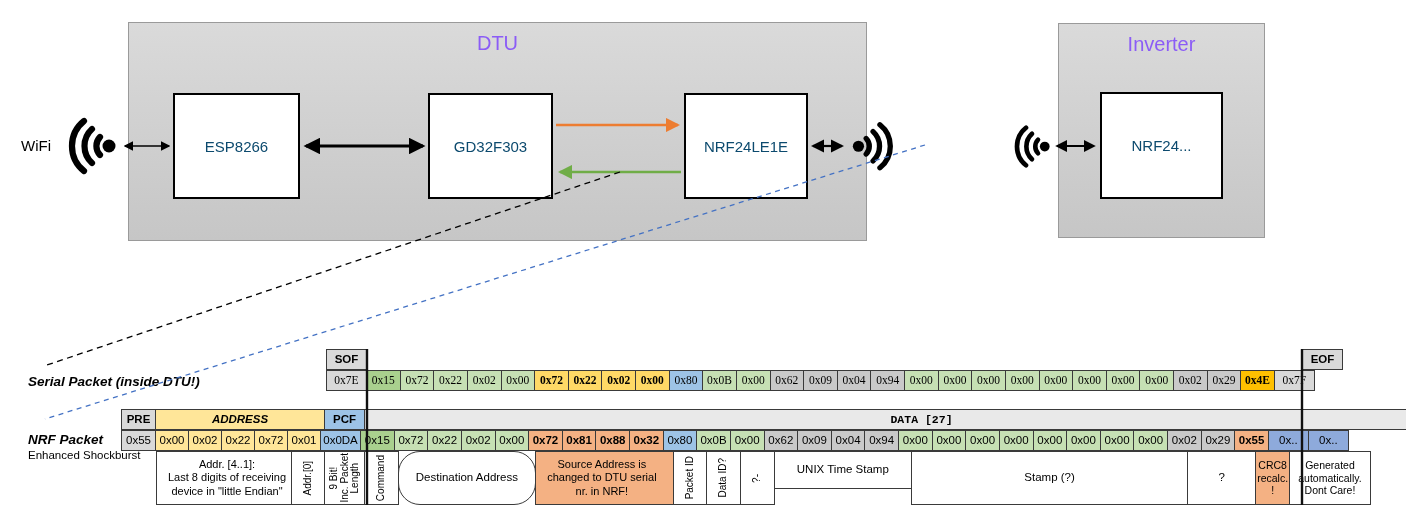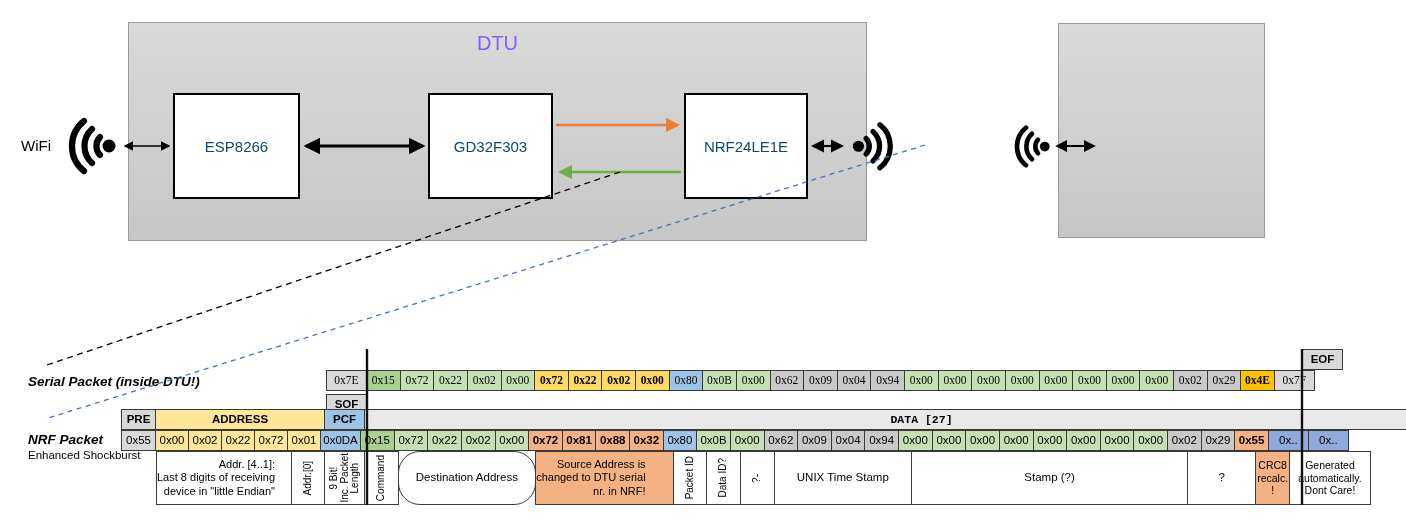--- a/index.html
+++ b/index.html
@@ -18,21 +18,21 @@
   .sublabel{position:absolute;font-size:11.5px;z-index:4;white-space:nowrap}
 
   .cellrow{position:absolute;display:flex;z-index:4}
   .tcell{height:21px;border:1px solid #3a3a3a;display:flex;align-items:center;justify-content:center;
          font-size:11.5px;line-height:1;flex:none;margin-left:-1px;background:#fff;color:#000;overflow:hidden}
   .tcell:first-child{margin-left:0}
   .hcell{font-weight:bold}
   .b{font-weight:bold}
   .anncell{height:54px;font-size:11.5px;line-height:1.2;white-space:pre-line;text-align:center;
            display:flex;align-items:center;justify-content:center;padding:1px}
-  .ann-left{justify-content:flex-start;text-align:right;padding-left:0;font-size:11px}
+  .ann-left{justify-content:flex-start;text-align:center;padding-left:11px;font-size:11px}
   .vtext{writing-mode:vertical-rl;transform:rotate(180deg);font-size:10px;line-height:1.05;white-space:pre-line;text-align:center}
 
   .c-gray{background:#D9D9D9}
   .c-gy2{background:#C9C9C9}
   .c-g1{background:#C6E0B4}
   .c-g2{background:#A9D08E}
   .c-y{background:#FFD966}
   .c-ay{background:#FFE699}
   .c-bl{background:#9DC3E6}
   .c-cb{background:#8EAADB}
@@ -53,27 +53,31 @@
   </div>
   <div class="comp" style="left:428px;top:93px;width:125px;height:106px">
     <span>GD32F303</span>
   </div>
   <div class="comp" style="left:684px;top:93px;width:124px;height:106px">
     <span>NRF24LE1E</span>
   </div>
   <div class="freelabel" style="left:21px;top:137px">WiFi</div>
 
   <div class="graybox" style="left:1058px;top:23px;width:207px;height:215px"></div>
+  <div class="gtitle" style="left:1058px;width:207px;top:33px">Inverter</div>
+  <div class="comp" style="left:1100px;top:92px;width:123px;height:107px">
+    <span>NRF24...</span>
+  </div>
 
   <div class="pktlabel" style="left:28px;top:374px">Serial Packet (inside DTU!)</div>
   <div class="pktlabel" style="left:28px;top:432px">NRF Packet</div>
   <div class="sublabel" style="left:28px;top:449px">Enhanced Shockburst</div>
 
   <div id="tables">
-      <div class="cellrow" style="left: 326px; top: 349px; margin-top: 45px;">
+      <div class="cellrow" style="left: 326px; top: 349px;">
         <div class="tcell c-gray hcell" style="width: 41px;">SOF</div>
       </div>
       <div class="cellrow" style="left: 326px; top: 370px; font-family: Liberation Serif, serif;">
         <div class="tcell c-gray" style="width: 41px;">0x7E</div>
         <div class="tcell c-g2" style="width: 34.6296px;">0x15</div>
         <div class="tcell c-g1" style="width: 34.6296px;">0x72</div>
         <div class="tcell c-g1" style="width: 34.6296px;">0x22</div>
         <div class="tcell c-g1" style="width: 34.6296px;">0x02</div>
         <div class="tcell c-g1" style="width: 34.6296px;">0x00</div>
         <div class="tcell c-y b" style="width: 34.6296px;">0x72</div>
@@ -98,21 +102,21 @@
         <div class="tcell c-gy2" style="width: 34.6296px;">0x02</div>
         <div class="tcell c-gy2" style="width: 34.6296px;">0x29</div>
         <div class="tcell c-am b" style="width: 34.6296px;">0x4E</div>
         <div class="tcell c-gray" style="width: 41px;">0x7F</div>
       </div>
       <div class="cellrow" style="left: 1302px; top: 349px;">
         <div class="tcell c-gray hcell" style="width: 41px;">EOF</div>
       </div>
       <div class="cellrow" style="left: 121px; top: 409px;">
         <div class="tcell c-gray hcell" style="width: 35px; text-align: right;">PRE</div>
-        <div class="tcell c-ay hcell" style="width: 170px;">ADDRESS</div>
+        <div class="tcell c-ay hcell" style="width: 170px; font-style: italic;">ADDRESS</div>
         <div class="tcell c-bl hcell" style="width: 41px;">PCF</div>
         <div class="tcell c-dh hcell" style="width: 1115px; font-family: Liberation Mono, monospace;">DATA [27]</div>
         <div class="tcell c-cb hcell" style="width: 82px;">NRF CRC</div>
       </div>
       <div class="cellrow" style="left: 121px; top: 430px;">
         <div class="tcell c-gray" style="width: 35px;">0x55</div>
         <div class="tcell c-ay" style="width: 34px;">0x00</div>
         <div class="tcell c-ay" style="width: 34px;">0x02</div>
         <div class="tcell c-ay" style="width: 34px;">0x22</div>
         <div class="tcell c-ay" style="width: 34px;">0x72</div>
@@ -157,21 +161,21 @@
 Inc. Packet
 Length</span></div>
         <div class="tcell c-w anncell" style="width: 34.6296px; height: 54px;"><span class="vtext">Command</span></div>
         <div class="tcell c-w anncell" style="width: 138.519px; height: 54px; border-radius: 22px;">Destination Address</div>
         <div class="tcell c-sal anncell ann-left" style="width: 138.519px; height: 54px;">Source Address is
 changed to DTU serial
 nr. in NRF!</div>
         <div class="tcell c-w anncell" style="width: 34.6296px; height: 54px;"><span class="vtext">Packet ID</span></div>
         <div class="tcell c-w anncell" style="width: 34.6296px; height: 54px;"><span class="vtext">Data ID?</span></div>
         <div class="tcell c-w anncell" style="width: 34.6296px; height: 54px;"><span class="vtext">?-</span></div>
-        <div class="tcell c-w anncell" style="width: 138.519px; height: 54px;">UNIX Time Stamp</div>
+        <div class="tcell c-w anncell" style="width: 138.519px; height: 38px;">UNIX Time Stamp</div>
         <div class="tcell c-w anncell" style="width: 277.037px; height: 54px;">Stamp (?)</div>
         <div class="tcell c-w anncell" style="width: 69.2593px; height: 54px;">?</div>
         <div class="tcell c-sal anncell" style="width: 34.6296px; height: 54px; font-size: 10.5px;">CRC8
 recalc.
 !</div>
         <div class="tcell c-w anncell" style="width: 82px; height: 54px; font-size: 10.5px;">Generated
 automatically.
 Dont Care!</div>
       </div>
     </div>

